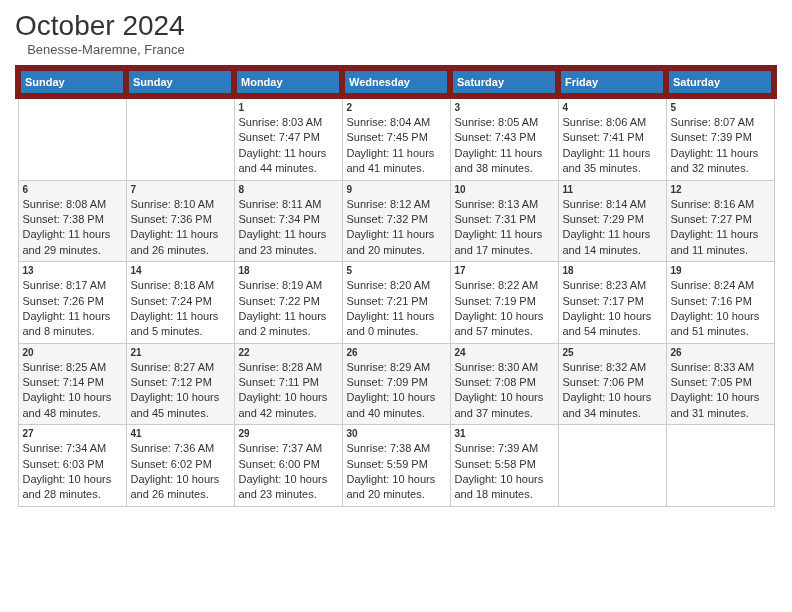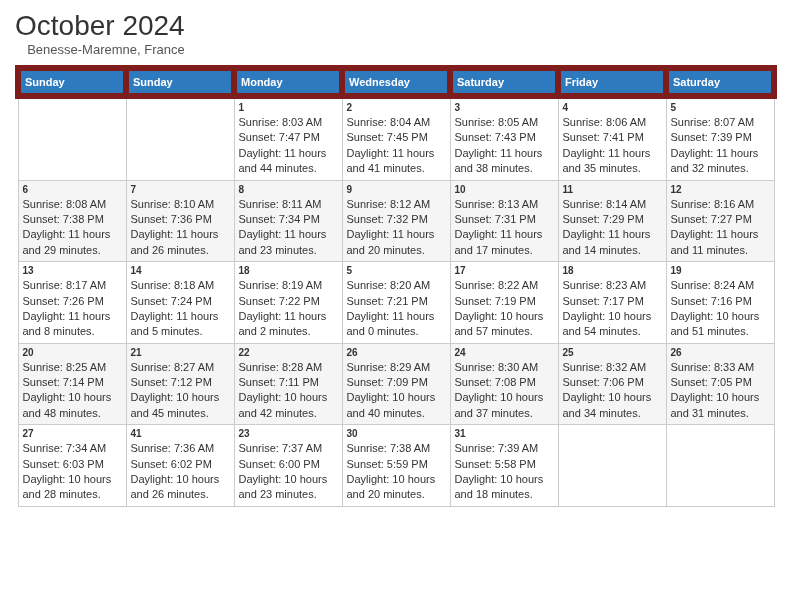--- a/index.html
+++ b/index.html
@@ -233,21 +233,21 @@
         <tr>
           <td>
             <span class="day-number">27</span>
             <div class="day-info">Sunrise: 7:34 AM<br>Sunset: 6:03 PM<br>Daylight: 10 hours and 28 minutes.</div>
           </td>
           <td>
             <span class="day-number">41</span>
             <div class="day-info">Sunrise: 7:36 AM<br>Sunset: 6:02 PM<br>Daylight: 10 hours and 26 minutes.</div>
           </td>
           <td>
-            <span class="day-number">23</span>
+            <span class="day-number">29</span>
             <div class="day-info">Sunrise: 7:37 AM<br>Sunset: 6:00 PM<br>Daylight: 10 hours and 23 minutes.</div>
           </td>
           <td>
             <span class="day-number">30</span>
             <div class="day-info">Sunrise: 7:38 AM<br>Sunset: 5:59 PM<br>Daylight: 10 hours and 20 minutes.</div>
           </td>
           <td>
             <span class="day-number">31</span>
             <div class="day-info">Sunrise: 7:39 AM<br>Sunset: 5:58 PM<br>Daylight: 10 hours and 18 minutes.</div>
           </td>

